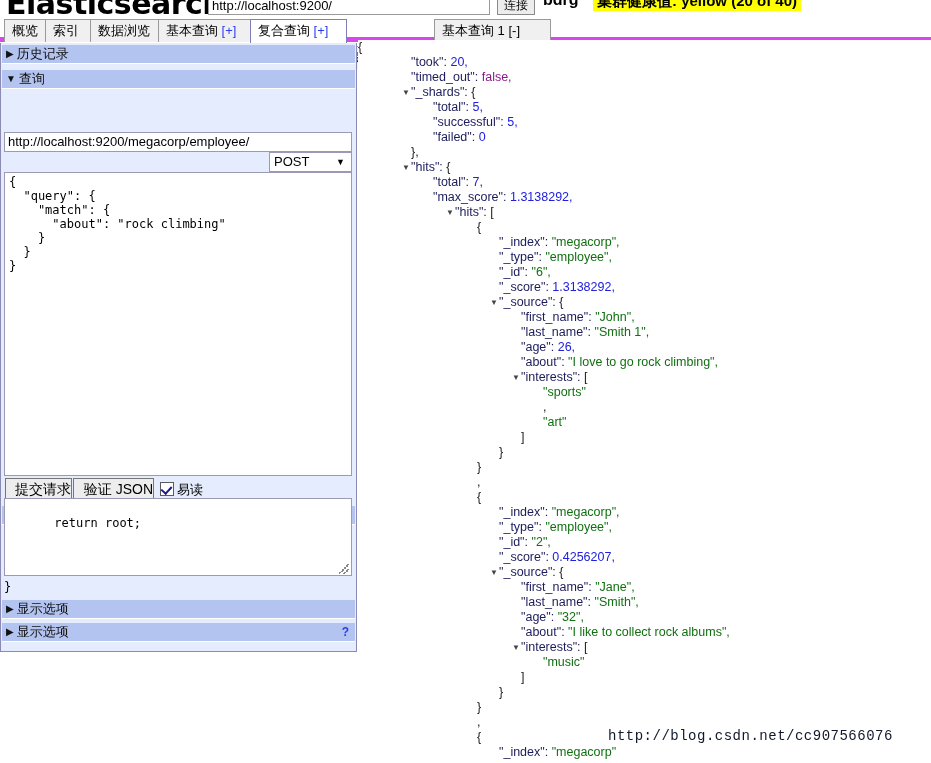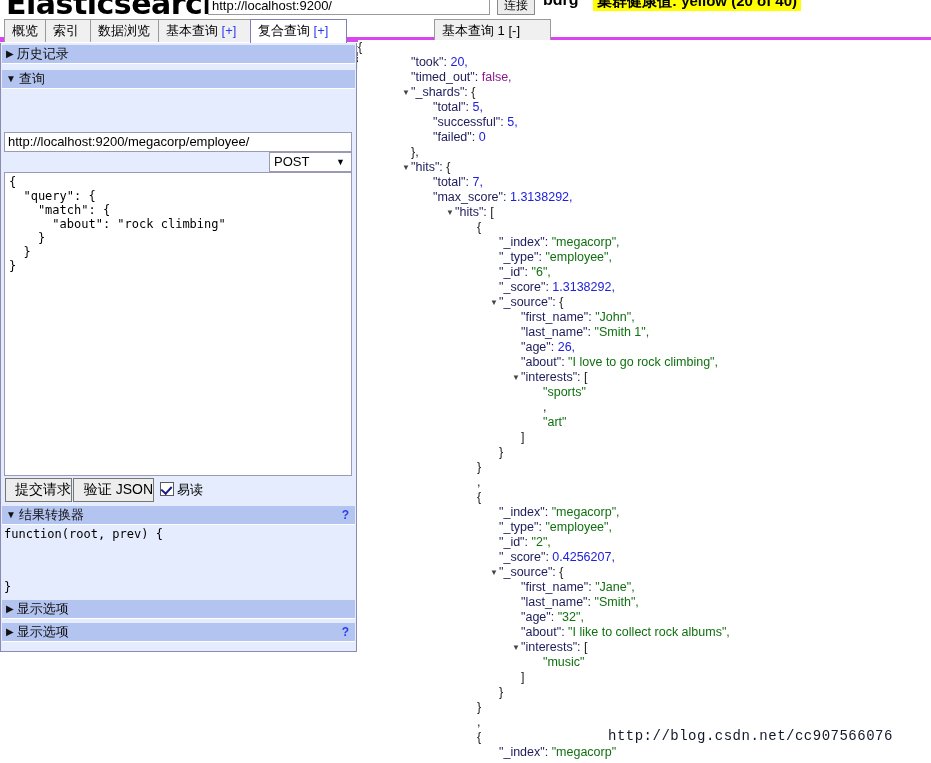--- a/index.html
+++ b/index.html
@@ -230,20 +230,24 @@
   <div id="pretty-wrap">
     <span id="pretty-box"></span><span>易读</span>
   </div>
 
   <div class="sect-head" id="transformer-head">
     <span class="arrow">▼</span><span>结果转换器</span>
     <span class="help">?</span>
   </div>
 
   <div id="fn-open">function(root, prev) {</div>
+  <div id="transform-body">
+    <span>  return root;</span>
+    <span id="transform-grip"></span>
+  </div>
   <div id="fn-close">}</div>
 
   <div class="sect-head" id="repeat-head">
     <span class="arrow">▶</span><span>显示选项</span>
   </div>
 
   <div class="sect-head" id="display-head">
     <span class="arrow">▶</span><span>显示选项</span>
     <span class="help">?</span>
   </div>

